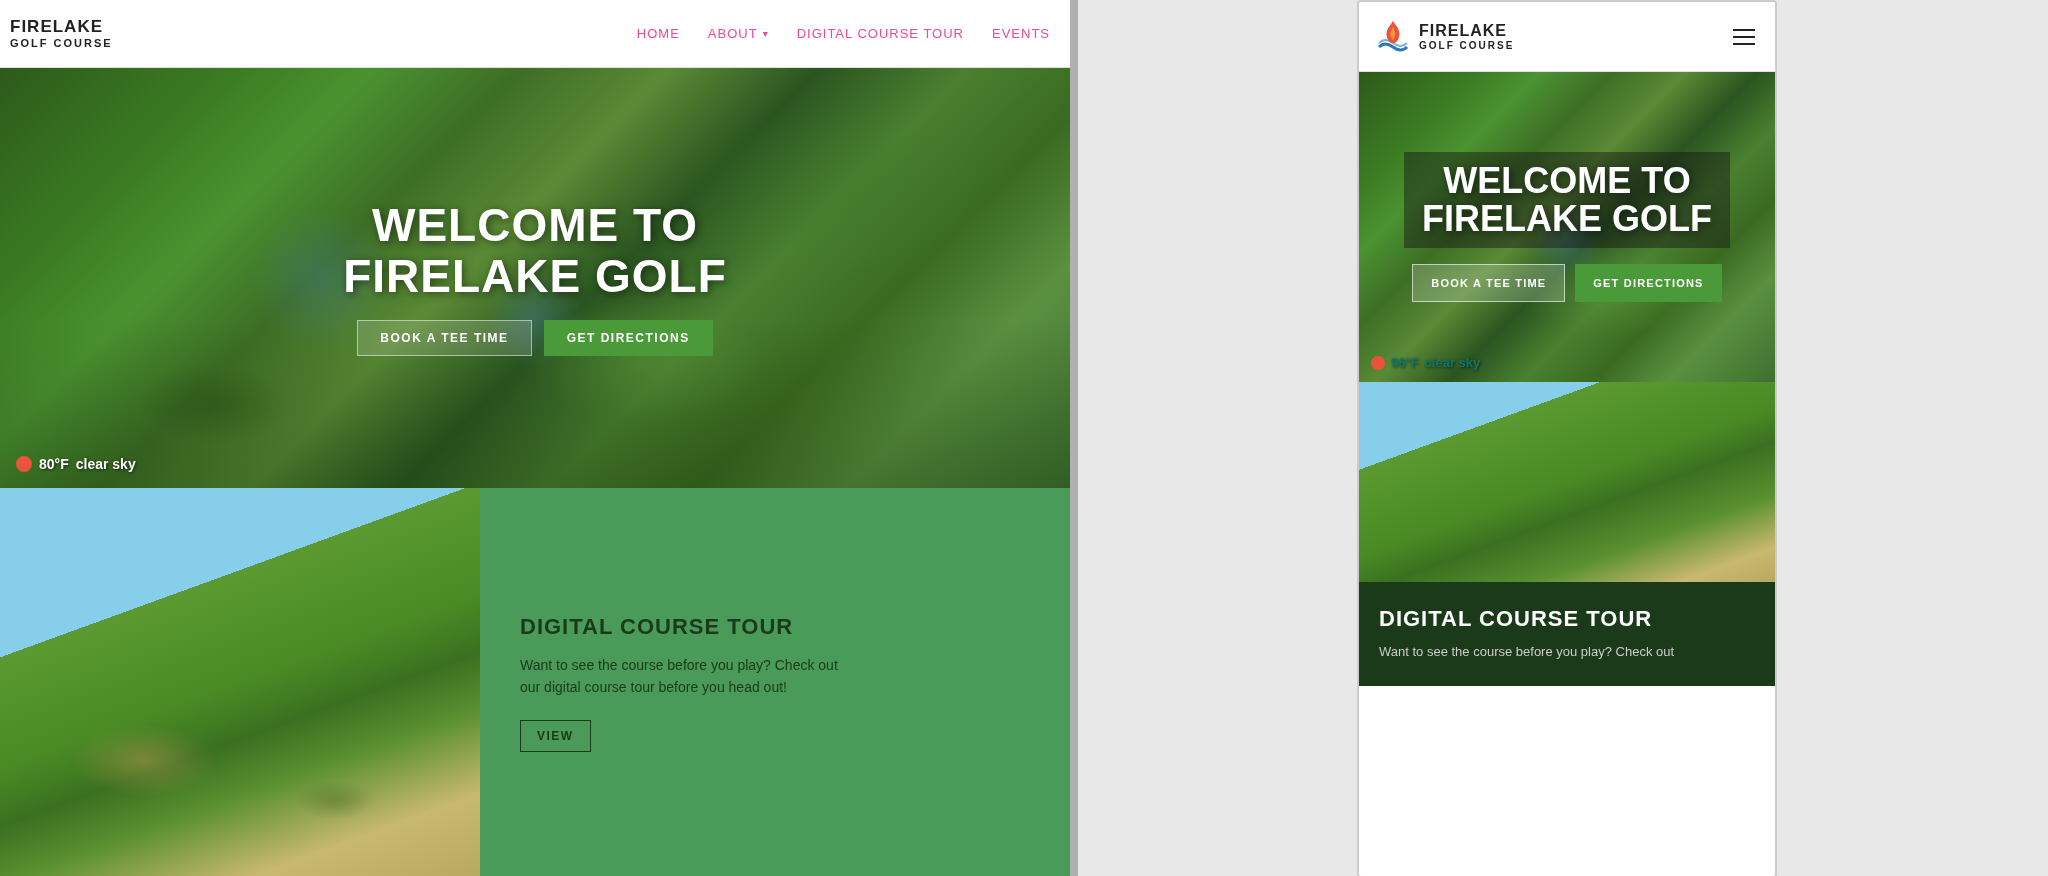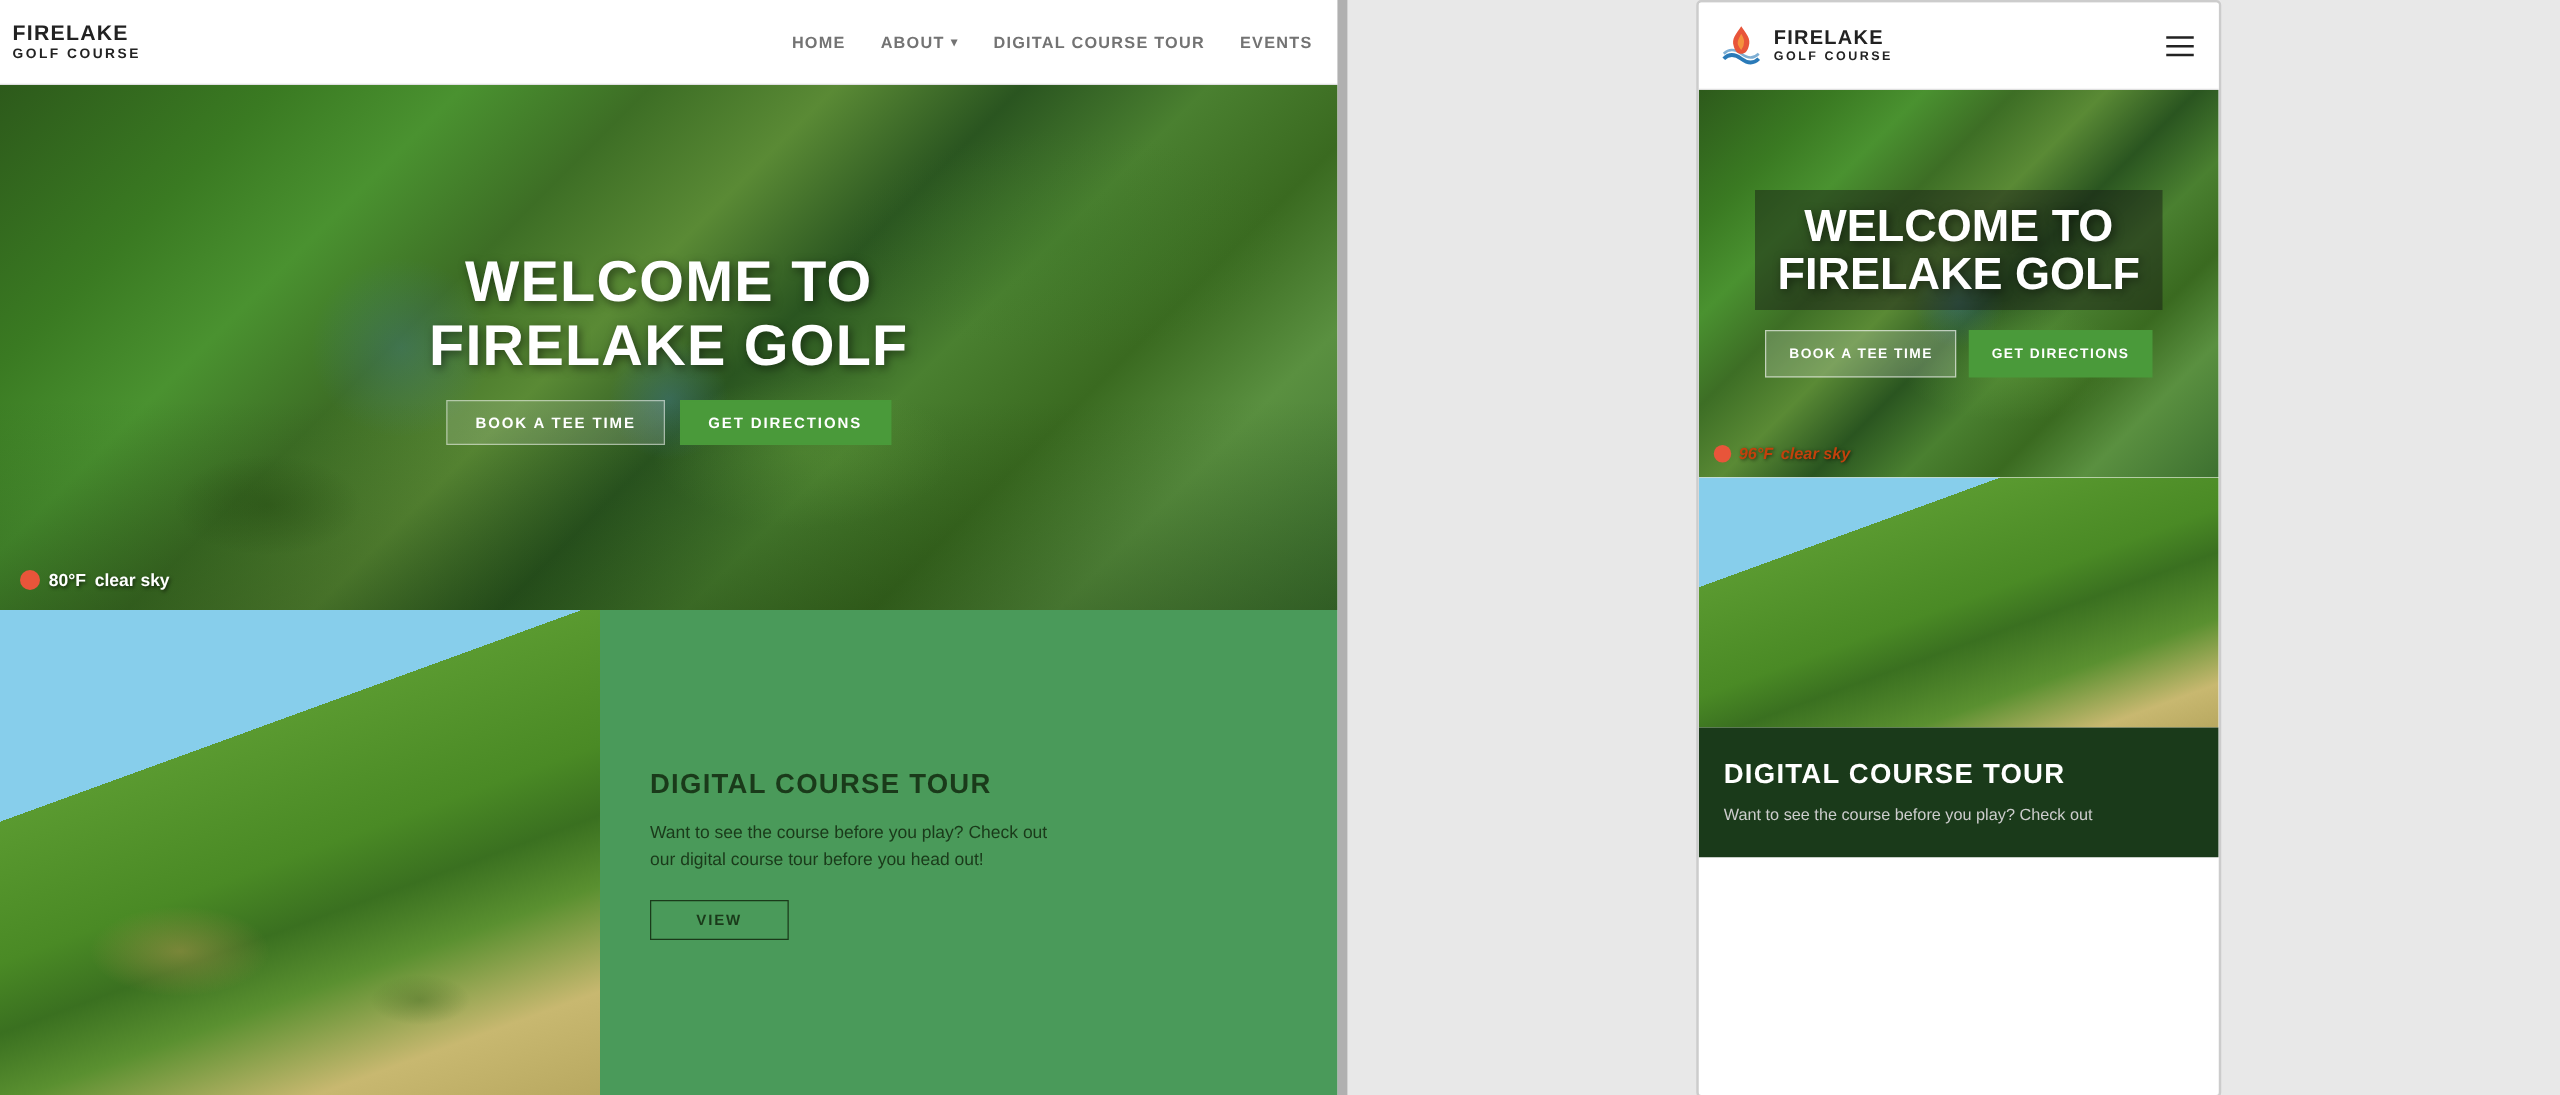--- a/index.html
+++ b/index.html
@@ -46,22 +46,22 @@
       font-weight: 700;
       letter-spacing: 2px;
     }
     .nav-links {
       display: flex;
       align-items: center;
       gap: 28px;
     }
     .nav-link {
       font-size: 13px;
-      font-weight: 700;
-      color: #737373;
+      font-weight: 400;
+      color: #ec4899;
       text-transform: uppercase;
       letter-spacing: 1px;
       cursor: pointer;
       text-decoration: none;
       text-align: right;
     }
     .nav-link.about {
       display: flex;
       align-items: center;
       gap: 3px;
@@ -216,21 +216,21 @@
     .lower-desc {
       font-size: 14px;
       color: #1a3a1a;
       line-height: 1.6;
       margin-bottom: 22px;
       max-width: 320px;
     }
     .view-btn {
       display: inline-block;
       width: fit-content;
-      padding: 8px 36px;
+      padding: 8px 16px;
       border: 1.5px solid #1a3a1a;
       background: transparent;
       color: #1a3a1a;
       font-size: 12px;
       font-weight: 700;
       letter-spacing: 1.5px;
       text-transform: uppercase;
       cursor: pointer;
     }
 
@@ -381,25 +381,24 @@
       background: #4a9a3a;
       color: #fff;
     }
     .mobile-weather-badge {
       position: absolute;
       bottom: 12px;
       left: 12px;
       display: flex;
       align-items: center;
       gap: 6px;
-      color: #c2410c;
+      color: #0f766e;
       font-size: 13px;
       font-weight: 600;
       text-shadow: 1px 1px 3px rgba(0,0,0,0.6);
-      font-style: italic;
     }
     .mobile-weather-dot {
       width: 14px;
       height: 14px;
       border-radius: 50%;
       background: #e8553a;
     }
 
     
     .mobile-lower {

